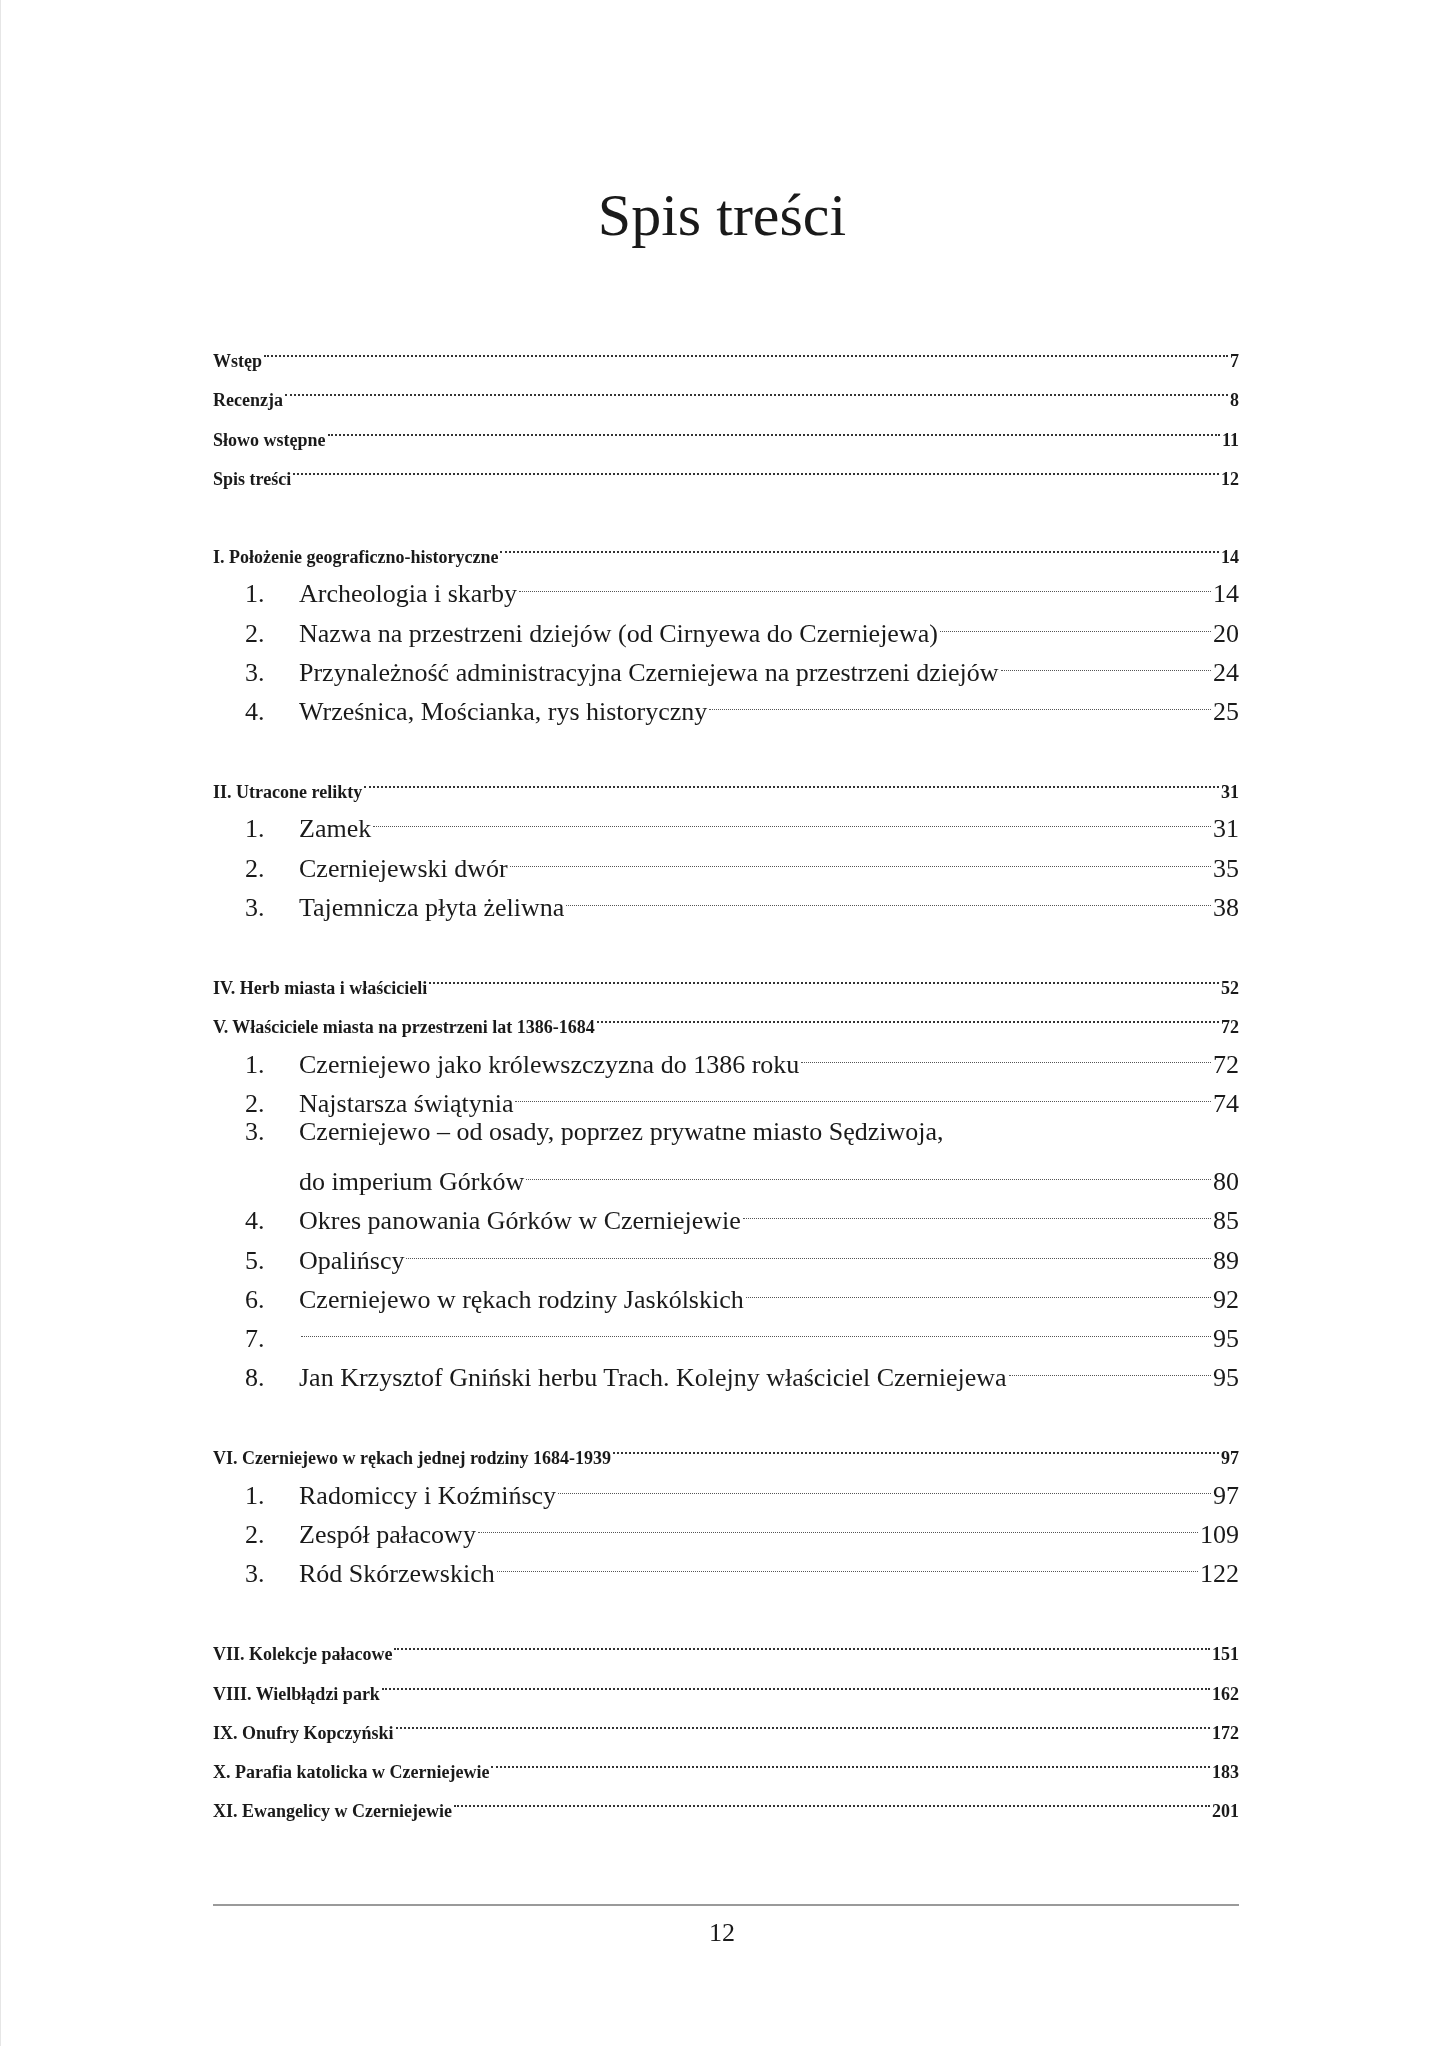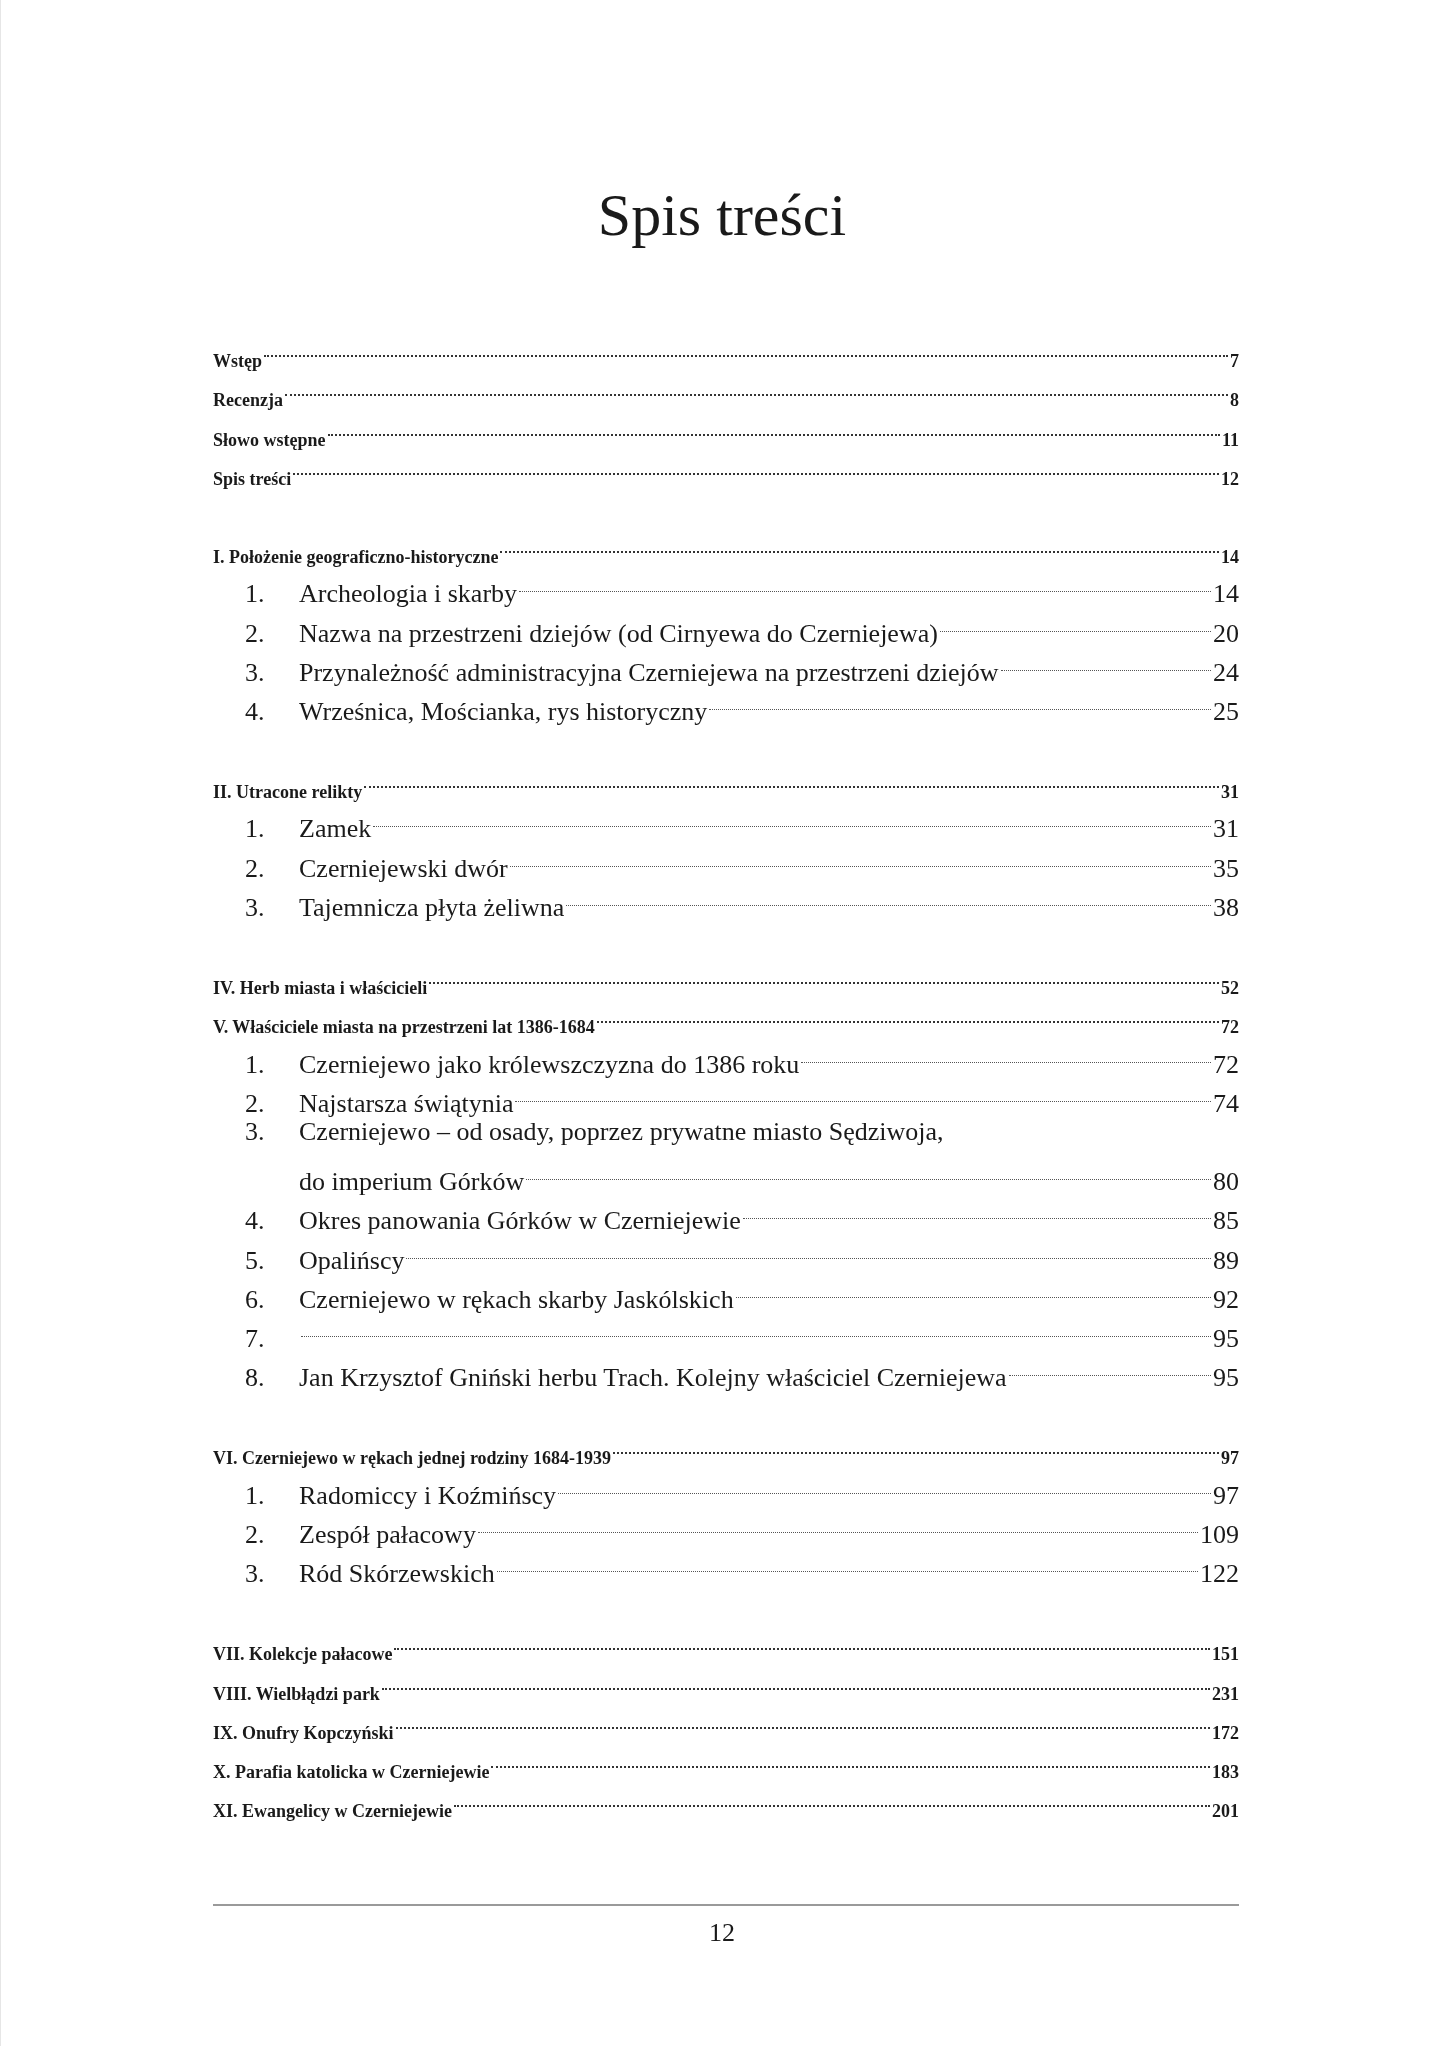--- a/index.html
+++ b/index.html
@@ -234,21 +234,21 @@
     <span class="page">85</span>
   </div>
   <div class="row sub">
     <span class="num">5.</span>
     <span class="label">Opalińscy</span>
     <span class="leader"></span>
     <span class="page">89</span>
   </div>
   <div class="row sub">
     <span class="num">6.</span>
-    <span class="label">Czerniejewo w rękach skarby Jaskólskich</span>
+    <span class="label">Czerniejewo w rękach rodziny Jaskólskich</span>
     <span class="leader"></span>
     <span class="page">92</span>
   </div>
   <div class="row sub">
     <span class="num">7.</span>
     <span class="leader"></span>
     <span class="page">95</span>
   </div>
   <div class="row sub">
     <span class="num">8.</span>
@@ -286,21 +286,21 @@
   <div class="gap"></div>
 
   <div class="row bold">
     <span class="label">VII. Kolekcje pałacowe</span>
     <span class="leader"></span>
     <span class="page">151</span>
   </div>
   <div class="row bold">
     <span class="label">VIII. Wielbłądzi park</span>
     <span class="leader"></span>
-    <span class="page">231</span>
+    <span class="page">162</span>
   </div>
   <div class="row bold">
     <span class="label">IX. Onufry Kopczyński</span>
     <span class="leader"></span>
     <span class="page">172</span>
   </div>
   <div class="row bold">
     <span class="label">X. Parafia katolicka w Czerniejewie</span>
     <span class="leader"></span>
     <span class="page">183</span>

